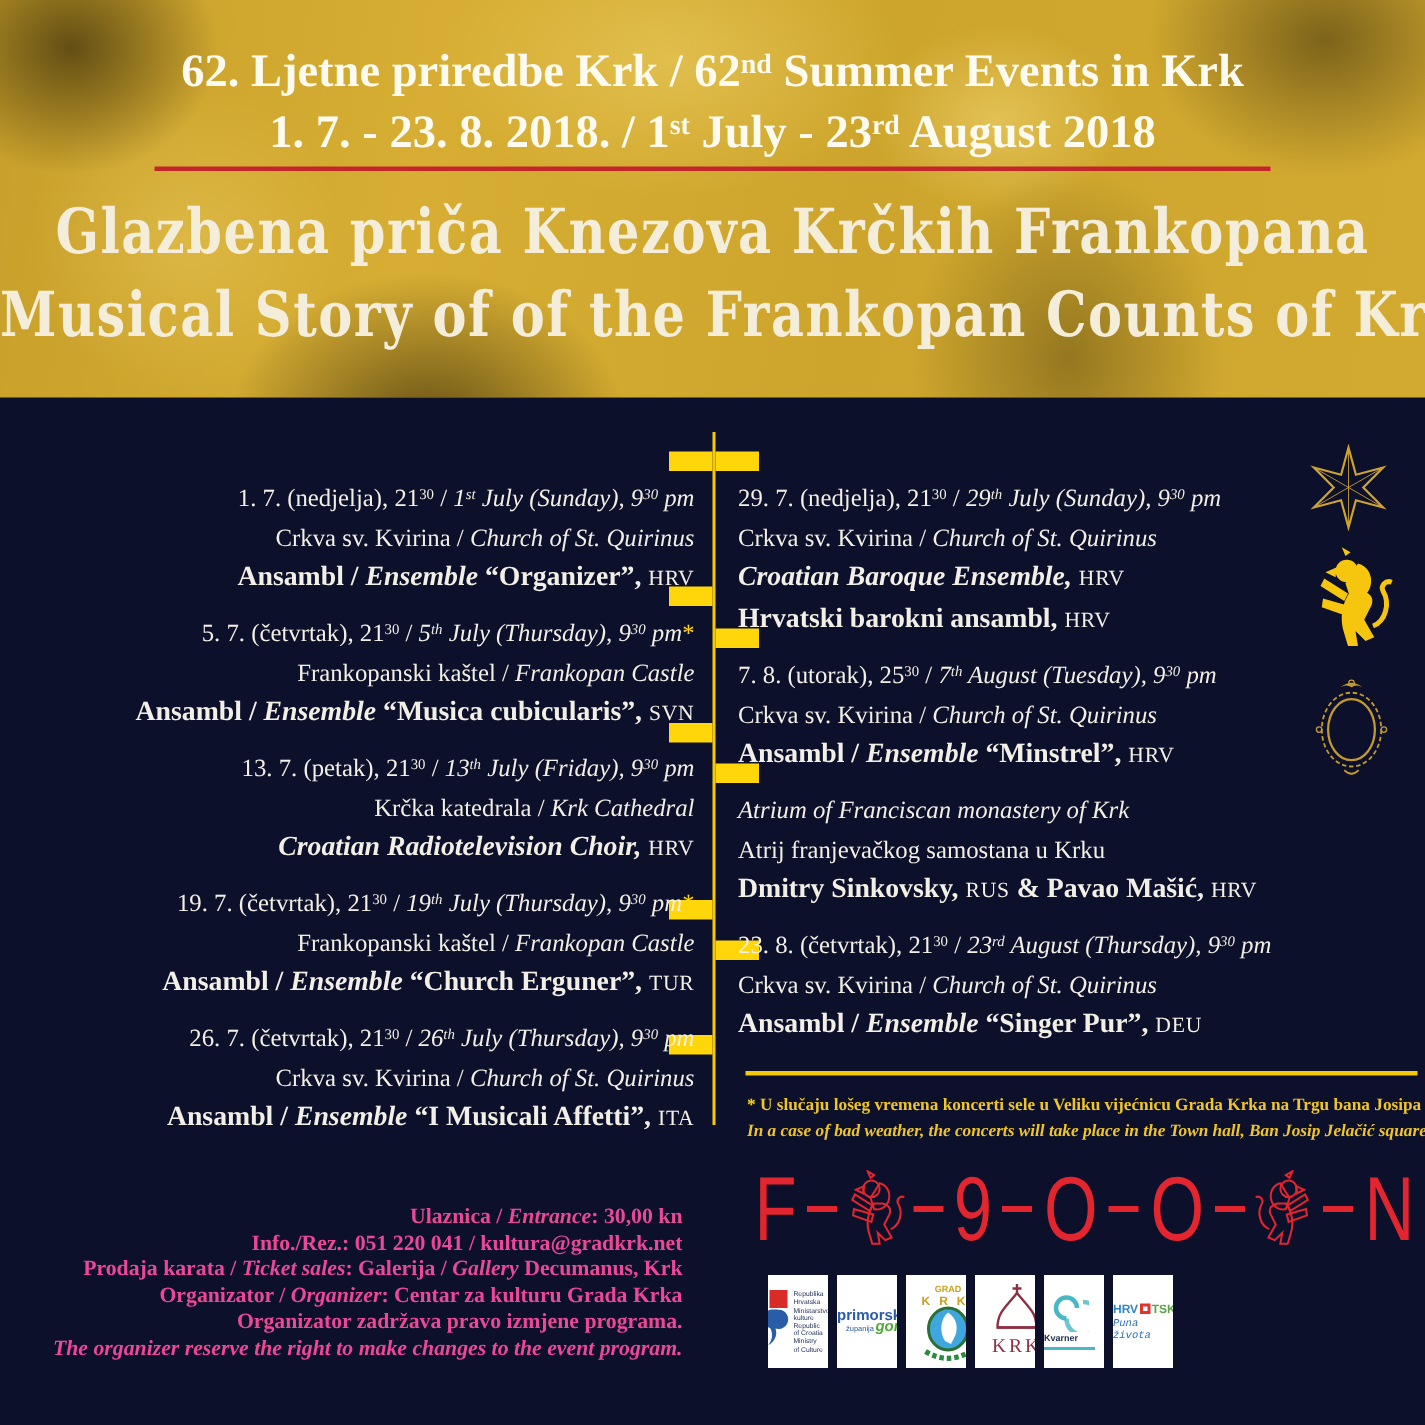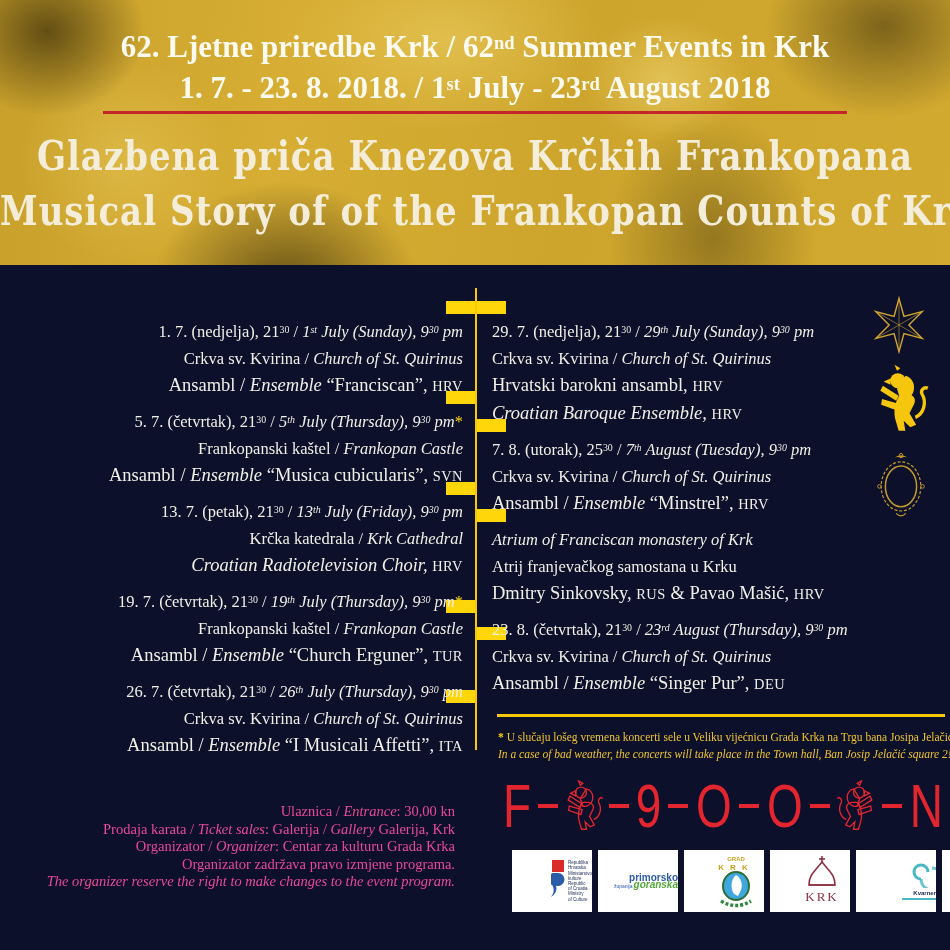--- a/index.html
+++ b/index.html
@@ -28,39 +28,39 @@
   .vline{position:absolute;left:475px;top:288px;width:2px;height:462px;background:#f4c90a;}
   .tick{position:absolute;width:29px;height:13px;background:#ffd60a;}
   .tick.l{left:446px;} .tick.r{left:477px;}
   
   .col{position:absolute;top:294px;color:#f2efe6;margin-top:24px;}
   .col-left{right:487px;text-align:right;}
   .col-right{left:492px;text-align:left;}
   .event{margin-bottom:8px;}
   .eline{font-size:16.5px;line-height:27px;white-space:nowrap;}
   .eline.main{font-size:18.5px;}
-  .it{font-style:italic}.bd{font-weight:400}
+  .it{font-style:italic}.bd{font-weight:700}
   .sp{font-size:0.6em;vertical-align:0.45em;line-height:0;}
   .cc{font-size:0.78em;letter-spacing:.5px;}
   .star{color:#ffd60a;}
   
   .icon-abs{position:absolute;}
   
   .yline{position:absolute;left:497px;top:714px;width:448px;height:2.5px;background:#f4c90a;}
   .note{position:absolute;left:498px;top:729px;width:448px;text-align:center;color:#f0c52c;}
   .note-line{font-size:11.5px;line-height:17px;font-weight:bold;white-space:nowrap;}
   .logo900{position:absolute;left:500px;top:775px;width:446px;height:62px;
            display:flex;align-items:center;justify-content:space-between;}
   .l900{font-family:"Liberation Sans",sans-serif;font-size:56px;line-height:58px;color:#e32530;
         display:inline-block;transform:scaleX(.82) scaleY(1.08);}
   .dash900{height:4px;background:#e32530;width:20px;flex:0 0 auto;}
   
   .sponsors{position:absolute;left:512px;top:850px;display:flex;gap:6px;}
-  .sbox{width:80px;height:62px;background:#fff;display:flex;flex-direction:column;
-        align-items:flex-end;justify-content:center;overflow:hidden;
+  .sbox{width:40px;height:62px;background:#fff;display:flex;flex-direction:column;
+        align-items:flex-start;justify-content:center;overflow:hidden;
         font-family:"Liberation Sans",sans-serif;}
   .min-row{display:flex;align-items:flex-start;gap:3px;}
   .min-left{display:flex;flex-direction:column;align-items:center;}
   .min-sq{width:12px;height:12px;background:#d92b27;margin-bottom:1px;}
   .min-text div{font-size:4.5px;line-height:5.2px;color:#1c2b56;}
   .cty1{font-size:10px;font-weight:bold;color:#2a5ca8;line-height:9px;}
   .cty-row{display:flex;align-items:baseline;margin-top:-2px;margin-left:6px;}
   .cty3{font-size:5px;color:#2a5ca8;margin-right:1px;}
   .cty2{font-size:10px;font-weight:bold;color:#53a83a;font-style:italic;line-height:10px;}
   .kv-label{font-size:6px;font-weight:bold;color:#1c2b56;margin-top:2px;}
@@ -95,21 +95,21 @@
   <div class="tick l" style="top:690px"></div>
   <div class="tick r" style="top:301px"></div>
   <div class="tick r" style="top:419px"></div>
   <div class="tick r" style="top:509px"></div>
   <div class="tick r" style="top:627px"></div>
 
   <div class="col col-left">
     <div class="event">
       <div class="eline"><span>1. 7. (nedjelja), 21</span><span class="sp">30</span><span> / </span><span class="it">1</span><span class="sp it">st</span><span class="it"> July (Sunday), 9</span><span class="sp it">30</span><span class="it"> pm</span></div>
       <div class="eline"><span>Crkva sv. Kvirina / </span><span class="it">Church of St. Quirinus</span></div>
-      <div class="eline main"><span class="bd">Ansambl / </span><span class="bd it">Ensemble</span><span class="bd"> “Franciscan”, </span><span class="cc">HRV</span></div>
+      <div class="eline main"><span class="bd">Ansambl / </span><span class="bd it">Ensemble</span><span class="bd"> “Organizer”, </span><span class="cc">HRV</span></div>
     </div>
     <div class="event">
       <div class="eline"><span>5. 7. (četvrtak), 21</span><span class="sp">30</span><span> / </span><span class="it">5</span><span class="sp it">th</span><span class="it"> July (Thursday), 9</span><span class="sp it">30</span><span class="it"> pm</span><span class="star">*</span></div>
       <div class="eline"><span>Frankopanski kaštel / </span><span class="it">Frankopan Castle</span></div>
       <div class="eline main"><span class="bd">Ansambl / </span><span class="bd it">Ensemble</span><span class="bd"> “Musica cubicularis”, </span><span class="cc">SVN</span></div>
     </div>
     <div class="event">
       <div class="eline"><span>13. 7. (petak), 21</span><span class="sp">30</span><span> / </span><span class="it">13</span><span class="sp it">th</span><span class="it"> July (Friday), 9</span><span class="sp it">30</span><span class="it"> pm</span></div>
       <div class="eline"><span>Krčka katedrala / </span><span class="it">Krk Cathedral</span></div>
       <div class="eline main"><span class="bd it">Croatian Radiotelevision Choir, </span><span class="cc">HRV</span></div>
@@ -123,22 +123,22 @@
       <div class="eline"><span>26. 7. (četvrtak), 21</span><span class="sp">30</span><span> / </span><span class="it">26</span><span class="sp it">th</span><span class="it"> July (Thursday), 9</span><span class="sp it">30</span><span class="it"> pm</span></div>
       <div class="eline"><span>Crkva sv. Kvirina / </span><span class="it">Church of St. Quirinus</span></div>
       <div class="eline main"><span class="bd">Ansambl / </span><span class="bd it">Ensemble</span><span class="bd"> “I Musicali Affetti”, </span><span class="cc">ITA</span></div>
     </div>
   </div>
 
   <div class="col col-right">
     <div class="event">
       <div class="eline"><span>29. 7. (nedjelja), 21</span><span class="sp">30</span><span> / </span><span class="it">29</span><span class="sp it">th</span><span class="it"> July (Sunday), 9</span><span class="sp it">30</span><span class="it"> pm</span></div>
       <div class="eline"><span>Crkva sv. Kvirina / </span><span class="it">Church of St. Quirinus</span></div>
+      <div class="eline main"><span class="bd it">Croatian Baroque Ensemble, </span><span class="cc">HRV</span></div>
       <div class="eline main"><span class="bd">Hrvatski barokni ansambl, </span><span class="cc">HRV</span></div>
-      <div class="eline main"><span class="bd it">Croatian Baroque Ensemble, </span><span class="cc">HRV</span></div>
     </div>
     <div class="event">
       <div class="eline"><span>7. 8. (utorak), 25</span><span class="sp">30</span><span> / </span><span class="it">7</span><span class="sp it">th</span><span class="it"> August (Tuesday), 9</span><span class="sp it">30</span><span class="it"> pm</span></div>
       <div class="eline"><span>Crkva sv. Kvirina / </span><span class="it">Church of St. Quirinus</span></div>
       <div class="eline main"><span class="bd">Ansambl / </span><span class="bd it">Ensemble</span><span class="bd"> “Minstrel”, </span><span class="cc">HRV</span></div>
     </div>
     <div class="event">
       <div class="eline"><span class="it">Atrium of Franciscan monastery of Krk</span></div>
       <div class="eline"><span>Atrij franjevačkog samostana u Krku</span></div>
       <div class="eline main"><span class="bd">Dmitry Sinkovsky, </span><span class="cc">RUS</span><span class="bd"> &amp; Pavao Mašić, </span><span class="cc">HRV</span></div>
@@ -291,19 +291,20 @@
         <span class="cro-a">HRV</span>
         <span class="cro-sq"></span>
         <span class="cro-b">TSKA</span>
       </div>
       <div class="cro-tag">Puna života</div>
     </div>
   </div>
 
   <div class="info">
     <div class="info-line"><span class="bd">Ulaznica / </span><span class="bd it">Entrance</span><span class="bd">: 30,00 kn</span></div>
-    <div class="info-line"><span class="bd">Prodaja karata / </span><span class="bd it">Ticket sales</span><span class="bd">: Galerija / </span><span class="bd it">Gallery</span><span class="bd"> Galerija, Krk</span></div>
+    <div class="info-line"><span class="bd">Info./Rez.: 051 220 041 / kultura@gradkrk.net</span></div>
+    <div class="info-line"><span class="bd">Prodaja karata / </span><span class="bd it">Ticket sales</span><span class="bd">: Galerija / </span><span class="bd it">Gallery</span><span class="bd"> Decumanus, Krk</span></div>
     <div class="info-line"><span class="bd">Organizator / </span><span class="bd it">Organizer</span><span class="bd">: Centar za kulturu Grada Krka</span></div>
     <div class="info-line"><span class="bd">Organizator zadržava pravo izmjene programa.</span></div>
     <div class="info-line"><span class="bd it">The organizer reserve the right to make changes to the event program.</span></div>
   </div>
 
 </div>
 
 </body></html>

